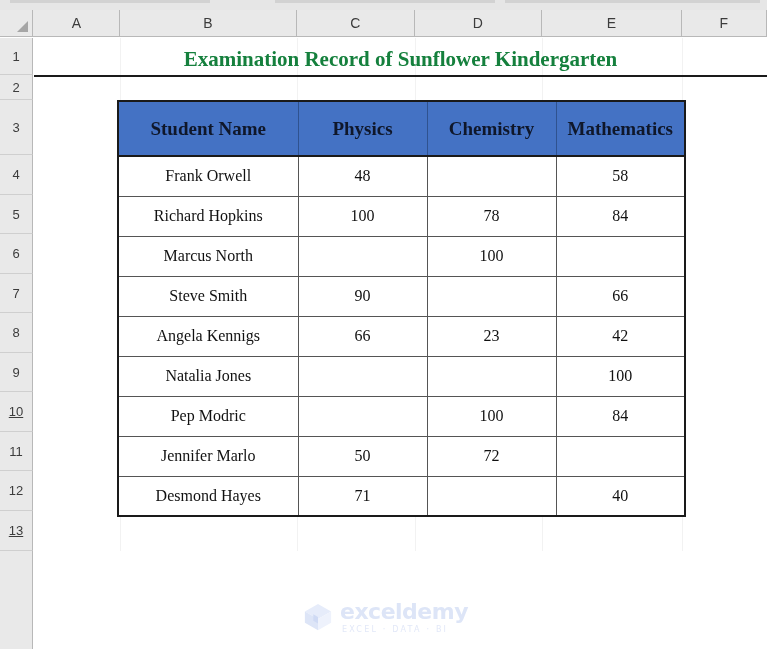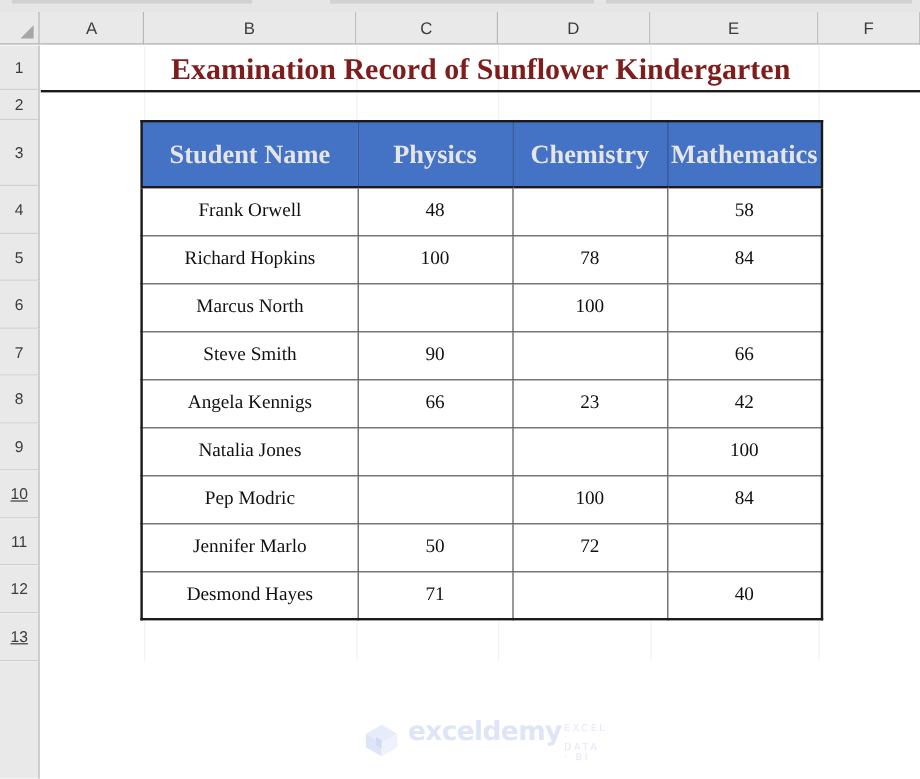--- a/index.html
+++ b/index.html
@@ -125,22 +125,22 @@
   }
   .sheet-title {
     position: absolute;
     left: 117px; top: 44px;
     width: 567px; height: 30px;
     display: flex;
     align-items: center;
     justify-content: center;
     font-family: "Liberation Serif", serif;
     font-weight: bold;
-    font-size: 25px;
-    color: #7f1d1d;
+    font-size: 21px;
+    color: #15803d;
     white-space: nowrap;
   }
 
   
   .data-table {
     position: absolute;
     left: 117px; top: 100px;
     width: 567px;
     border-collapse: collapse;
     table-layout: fixed;
@@ -149,23 +149,23 @@
   .data-table th, .data-table td {
     border: 1px solid #555555;
     font-family: "Liberation Serif", serif;
     text-align: center;
     vertical-align: middle;
     padding: 0;
   }
   .data-table thead th {
     height: 55px;
     background: #4472C4;
-    color: #e5e5e5;
+    color: #0f172a;
     font-weight: bold;
-    font-size: 22px;
+    font-size: 19px;
     border-color: #2f528f;
     border-bottom: 2px solid #1a1a1a;
   }
   .data-table tbody td {
     height: 40px;
     background: #ffffff;
     color: #111111;
     font-size: 16px;
   }
   .data-table tbody tr:last-child td { border-bottom: none; }
@@ -178,21 +178,21 @@
     position: absolute;
     left: 303px; top: 600px;
     width: 165px; height: 34px;
     display: flex;
     align-items: center;
     gap: 7px;
     opacity: 1;
     pointer-events: none;
   }
   .wm-cube { width: 30px; height: 30px; flex: 0 0 30px; }
-  .wm-text { display: flex; line-height: 1; }
+  .wm-text { display: flex; flex-direction: column; line-height: 1; }
   .wm-word {
     font-family: "DejaVu Sans", sans-serif;
     font-size: 22px;
     font-weight: bold;
     color: #dde5f7;
     letter-spacing: -0.5px;
   }
   .wm-tag {
     font-family: "DejaVu Sans", sans-serif;
     font-size: 8px;

